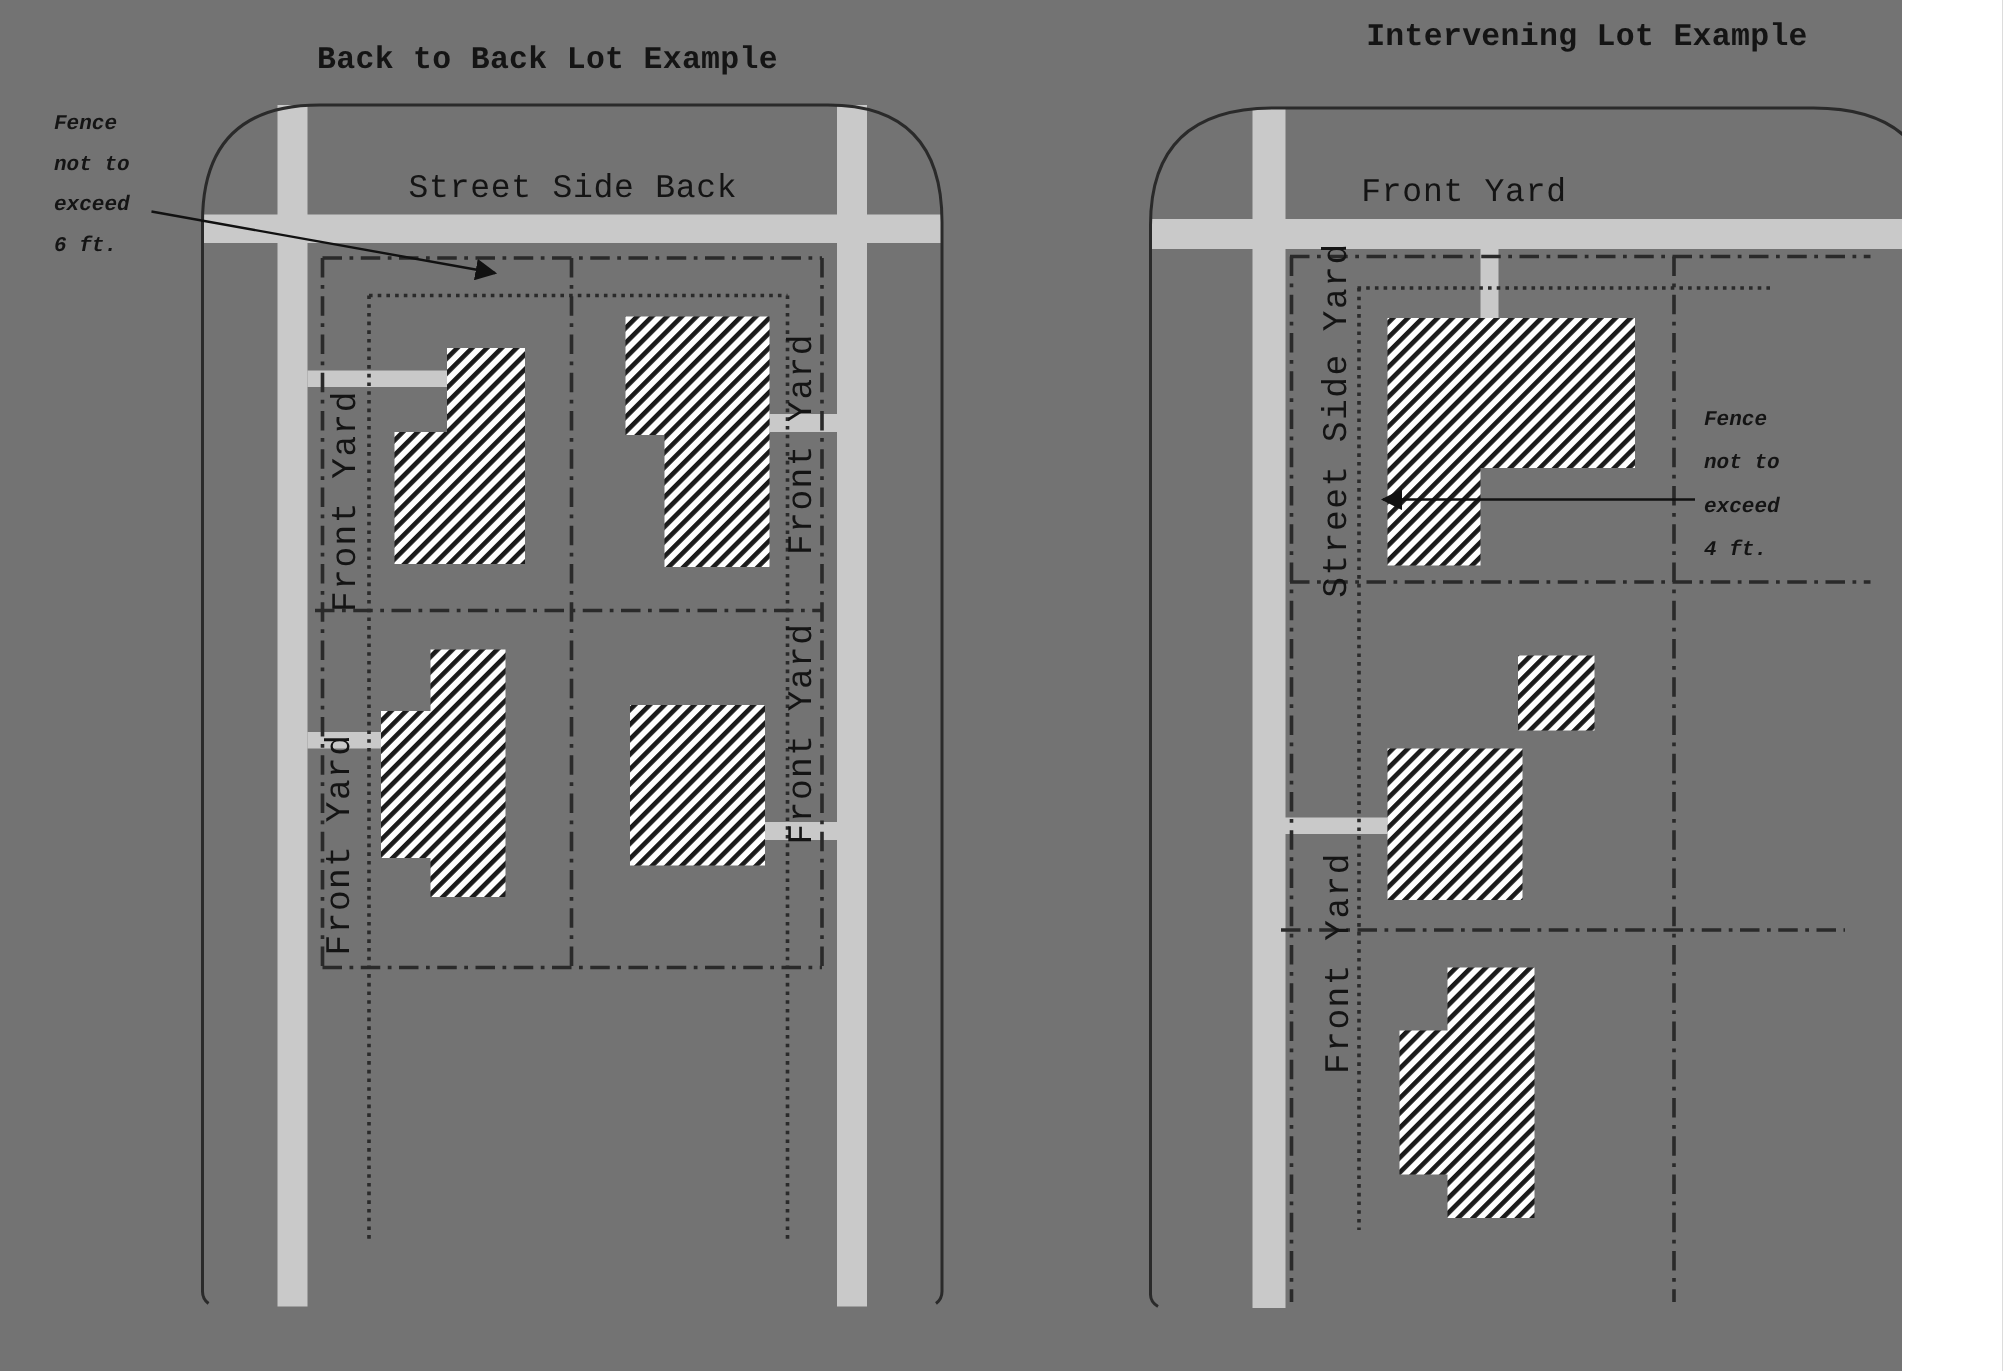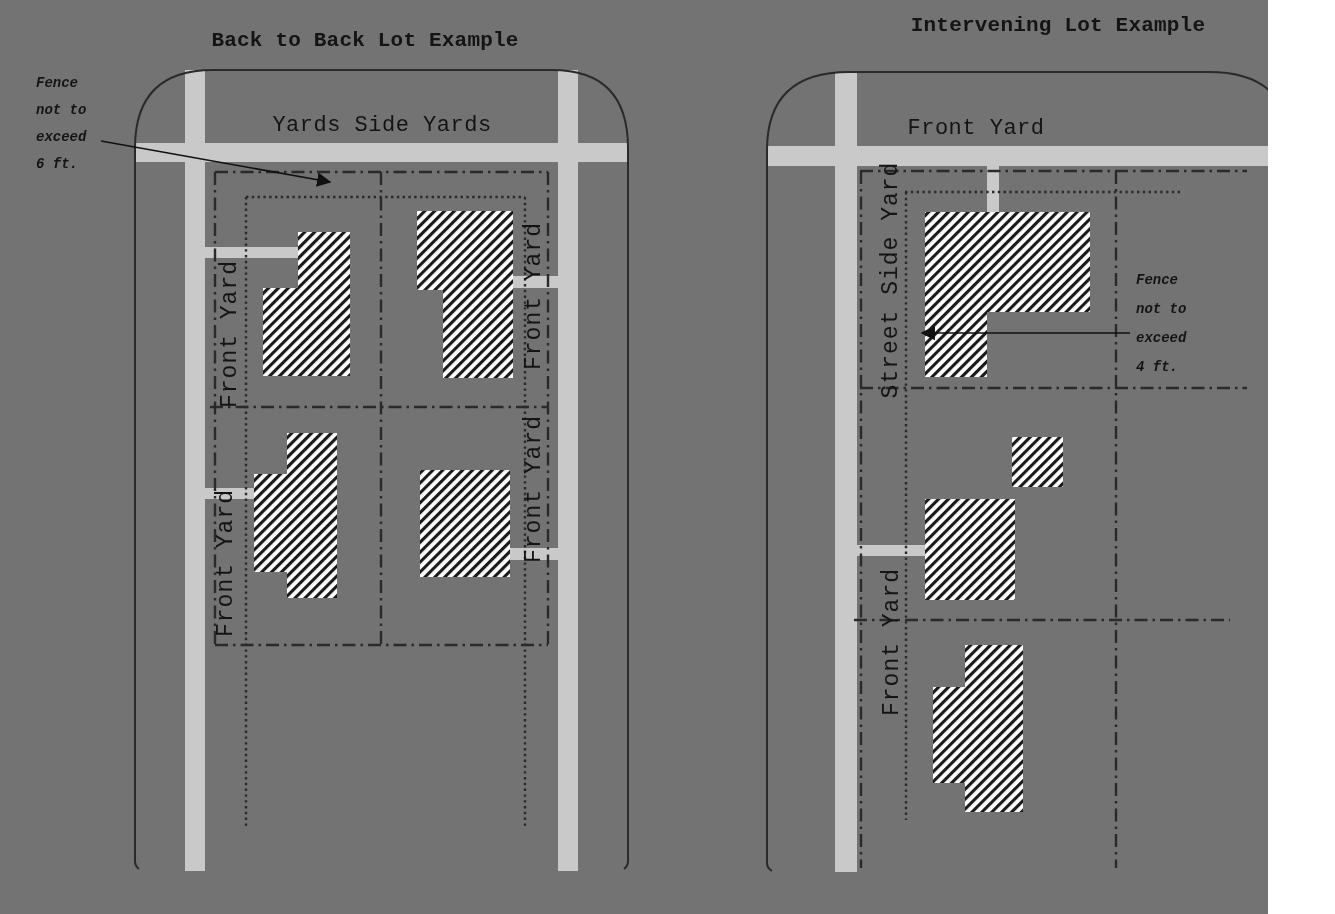--- a/index.html
+++ b/index.html
@@ -131,21 +131,21 @@
     </g>
   </svg>
 
   <div class="label title" style="left:165px;top:29px;">Back to Back Lot Example</div>
 
   <div class="label note" style="left:36px;top:70px;width:90px;">Fence
 not to
 exceed
 6 ft.</div>
 
-  <div class="label street-label" style="left:215px;top:114px;width:334px;">Yards Side Yards</div>
+  <div class="label street-label" style="left:215px;top:114px;width:334px;">Street Side Back</div>
 
   <div class="label vlabel" style="left:231px;top:334px;">Front Yard</div>
   <div class="label vlabel" style="left:227px;top:563px;">Front Yard</div>
   <div class="label vlabel" style="left:535px;top:296px;">Front Yard</div>
   <div class="label vlabel" style="left:535px;top:489px;">Front Yard</div>
 
   <div class="label title" style="left:858px;top:14px;">Intervening Lot Example</div>
 
   <div class="label street-label" style="left:876px;top:117px;width:200px;">Front Yard</div>
 

